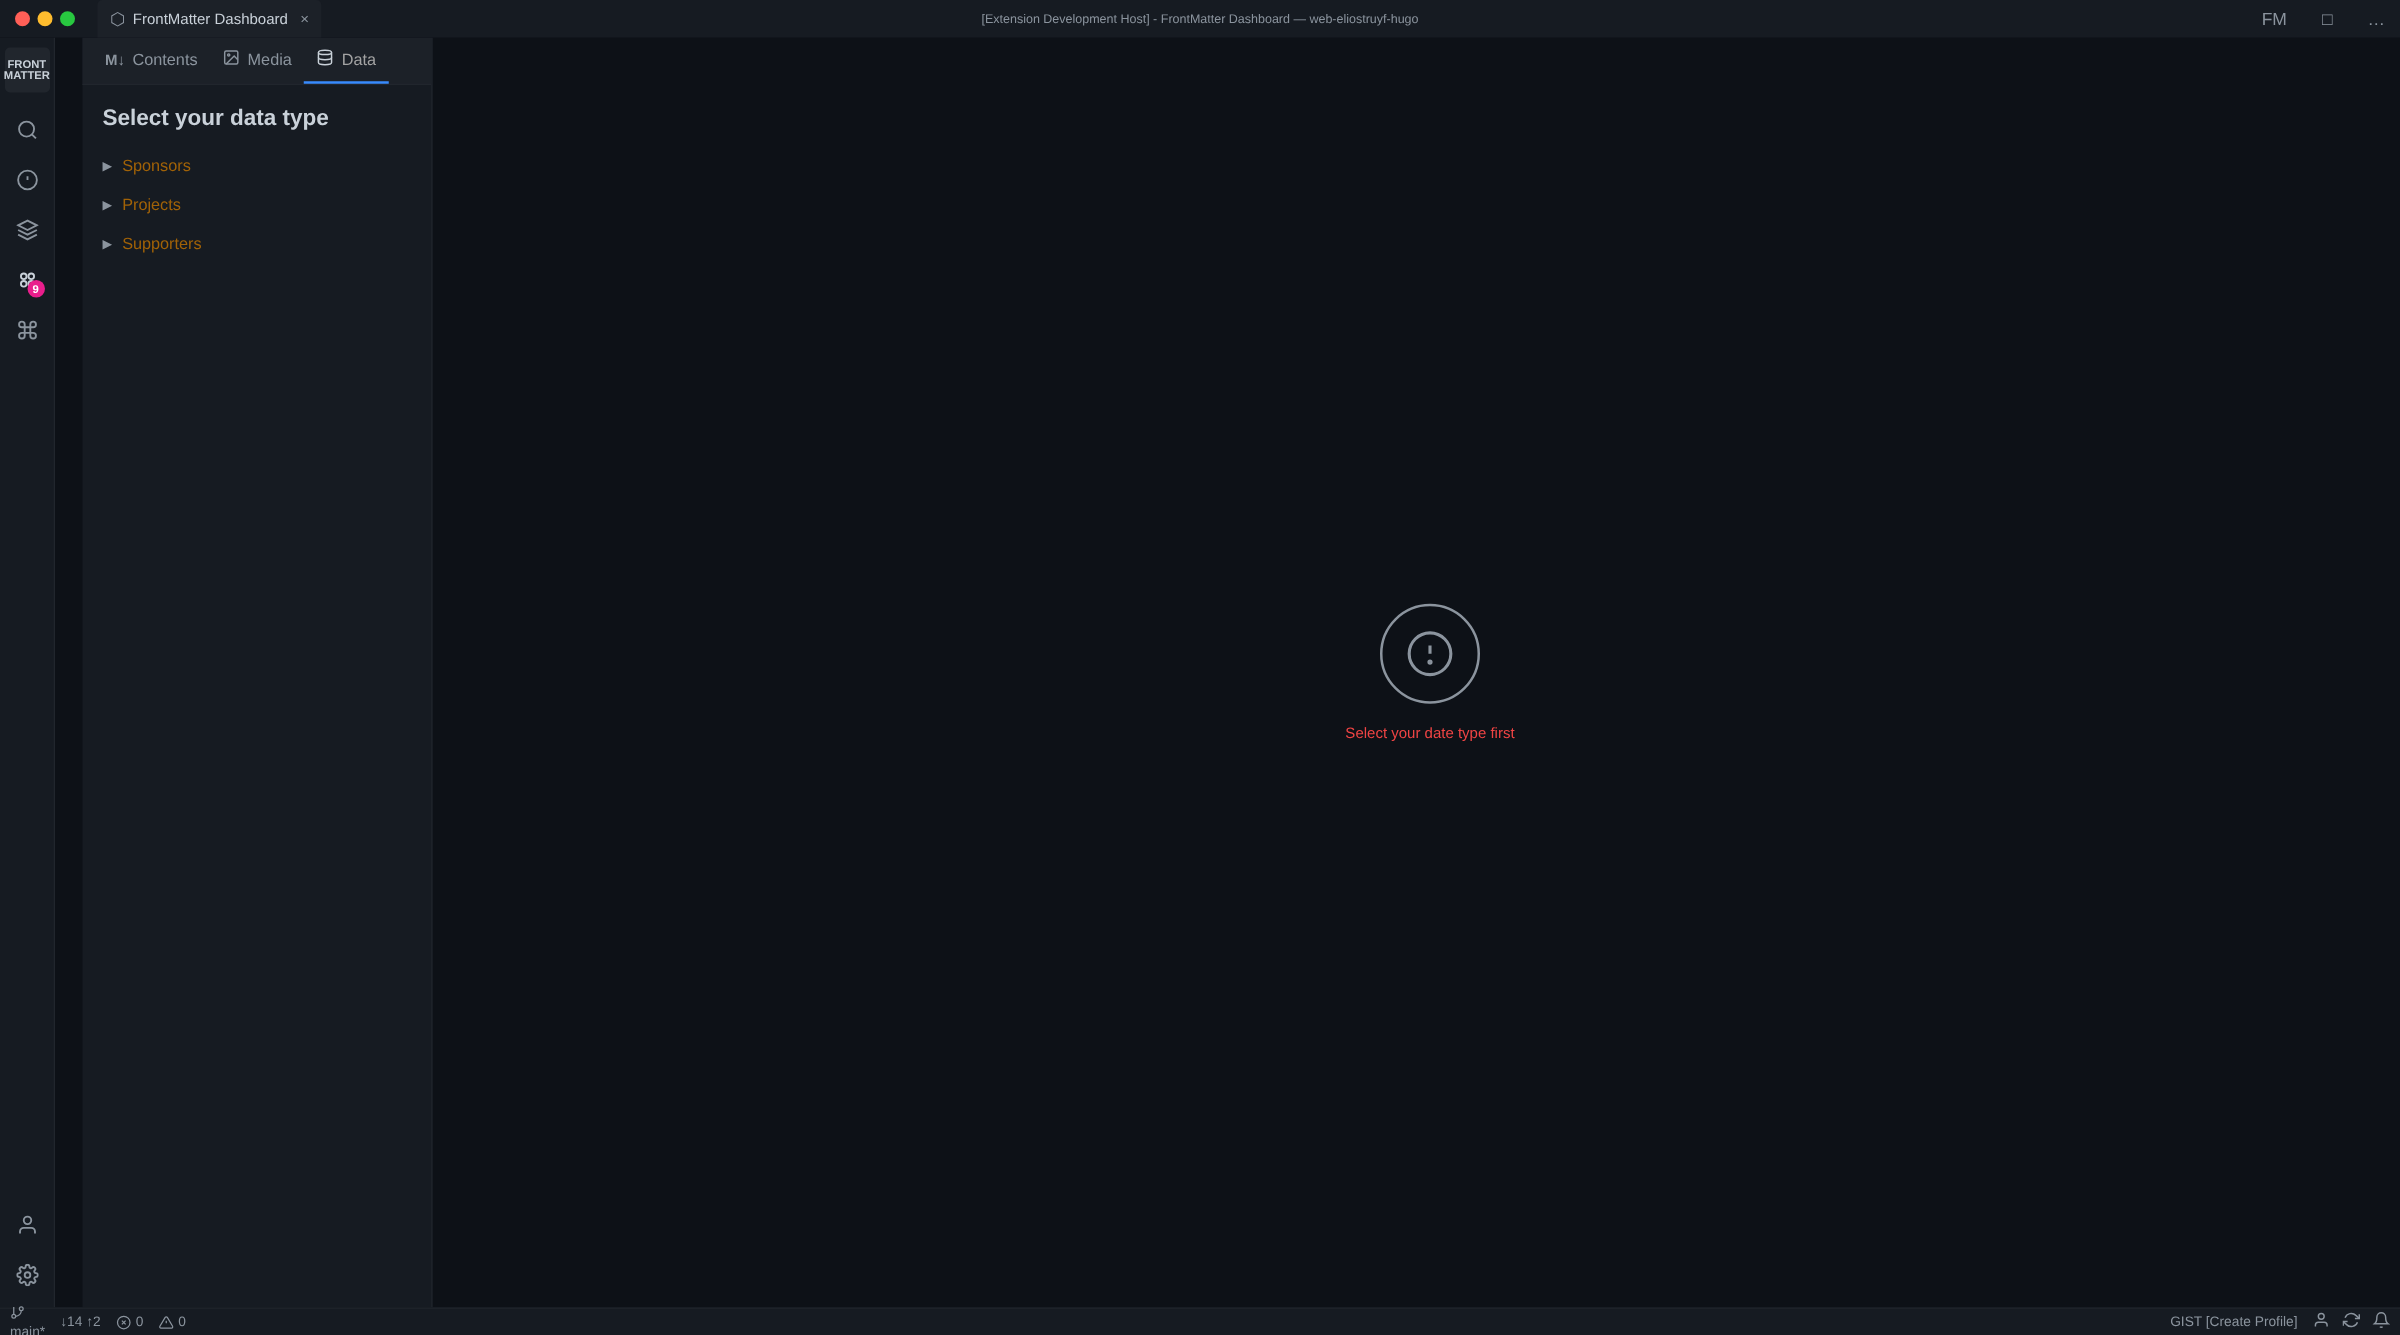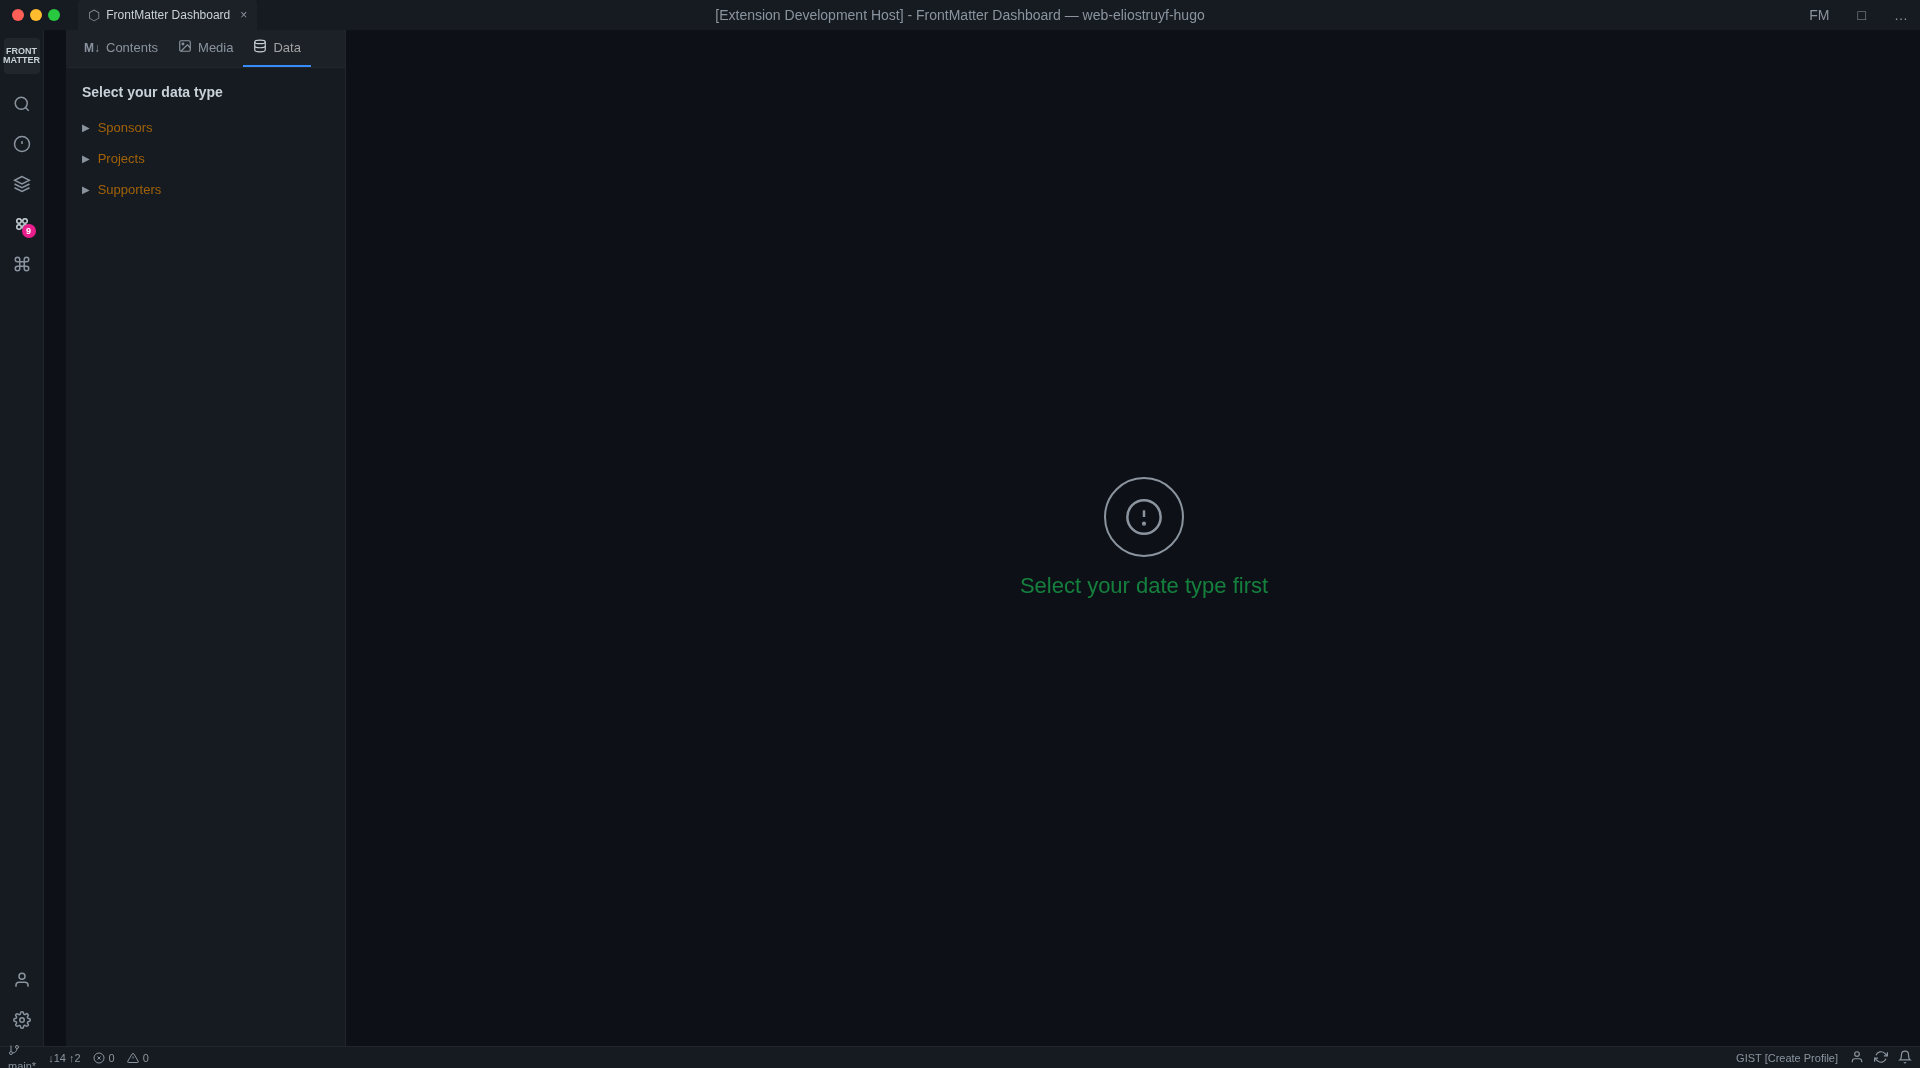--- a/index.html
+++ b/index.html
@@ -35,21 +35,21 @@
       height: 12px;
       border-radius: 50%;
     }
     .wc-close { background: #ff5f57; }
     .wc-min { background: #febc2e; }
     .wc-max { background: #28c840; }
     .title-bar-center {
       position: absolute;
       left: 50%;
       transform: translateX(-50%);
-      font-size: 14px;
+      font-size: 10px;
       color: #8b949e;
     }
     .tab-bar {
       display: flex;
       align-items: center;
       margin-left: 8px;
       flex: 1;
     }
     .tab {
       display: flex;
@@ -181,21 +181,21 @@
     }
     .nav-tab-icon { font-size: 14px; }
 
     
     .sidebar-content {
       flex: 1;
       overflow-y: auto;
       padding: 16px 0;
     }
     .sidebar-title {
-      font-size: 14px;
+      font-size: 18px;
       font-weight: 600;
       color: #c9d1d9;
       padding: 0 16px 12px;
     }
     .data-item {
       display: flex;
       align-items: center;
       gap: 8px;
       padding: 8px 16px;
       cursor: pointer;
@@ -254,22 +254,22 @@
       height: 80px;
       border: 2px solid #8b949e;
       border-radius: 50%;
       display: flex;
       align-items: center;
       justify-content: center;
       font-size: 36px;
       color: #8b949e;
     }
     .empty-text {
-      font-size: 22px;
-      color: #15803d;
+      font-size: 12px;
+      color: #ef4444;
     }
 
     
     ::-webkit-scrollbar { width: 4px; }
     ::-webkit-scrollbar-track { background: transparent; }
     ::-webkit-scrollbar-thumb { background: #30363d; border-radius: 2px; }
   </style>
 </head>
 <body>
 

